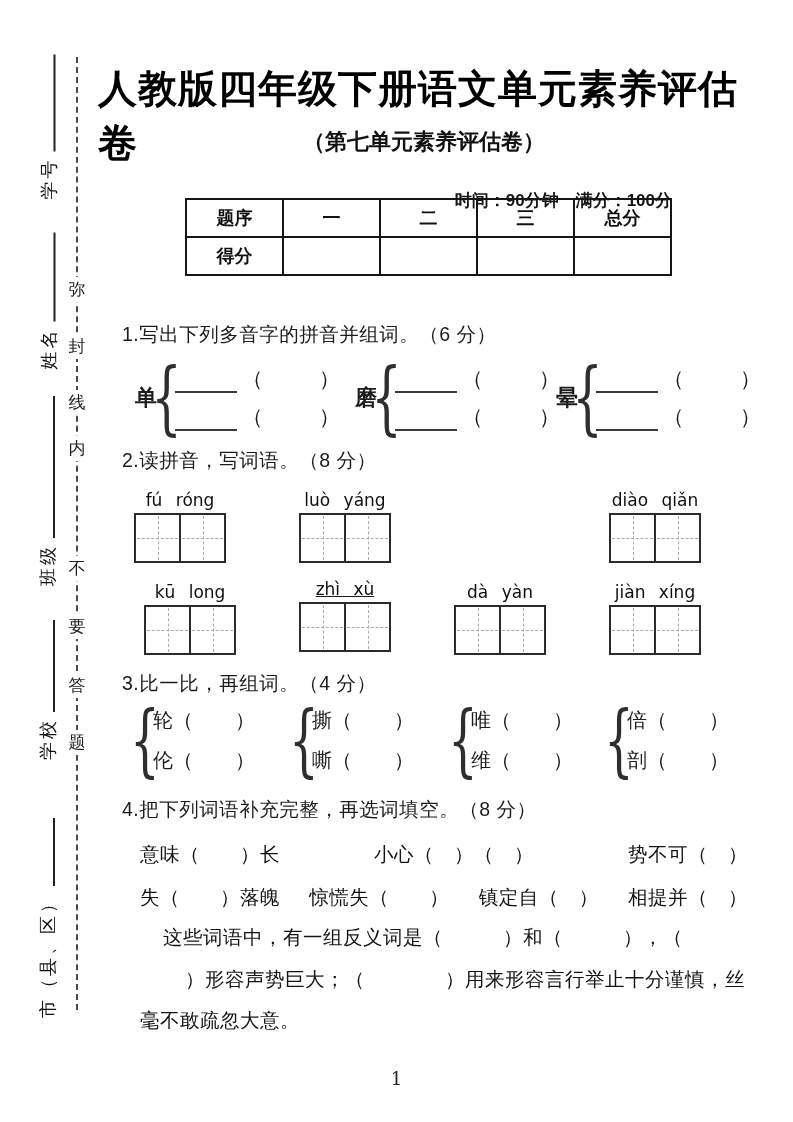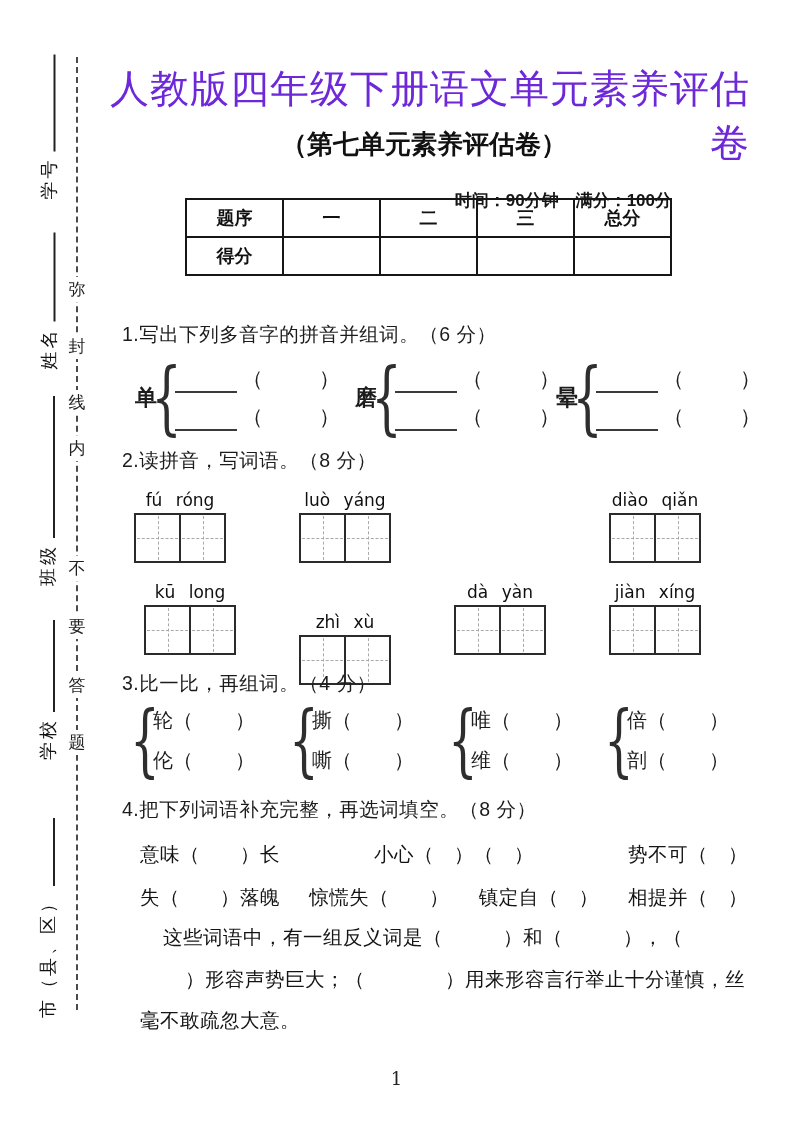--- a/index.html
+++ b/index.html
@@ -21,26 +21,26 @@
   }
   .seal-unit {
     position:absolute; height:26px; display:flex; align-items:center;
     transform:rotate(-90deg); white-space:nowrap;
     font-size:18px; letter-spacing:3px; color:#111;
   }
   .seal-unit .sl-line { border-bottom:2px solid #222; height:13px; margin-left:6px; flex:1; }
 
   
   .title {
-    position:absolute; left:98px; top:62px; width:652px; text-align:right;
-    font-size:39px; font-weight:400; letter-spacing:1px; color:#6d28d9;
+    position:absolute; left:98px; top:62px; width:652px; text-align:left;
+    font-size:39px; font-weight:700; letter-spacing:1px; color:#000000;
   }
   .subtitle {
     position:absolute; left:98px; top:127px; width:652px; text-align:center;
-    font-size:26px; font-weight:700; color:#111;
+    font-size:22px; font-weight:700; color:#111;
   }
   .exam-info {
     position:absolute; left:100px; top:169px; width:572px; text-align:right;
     font-size:17px; font-weight:600; color:#151515;margin-top:20px;
   }
 
   
   table.score {
     position:absolute; left:185px; top:198px; width:487px;
     border-collapse:collapse; table-layout:fixed;
@@ -258,21 +258,21 @@
       </div>
   </div>
 
   <div class="py-group" style="left:144px; top:582px;">
     <div class="py-label">kū long</div>
     <div class="tzg">
         <span class="tzg-cell"></span>
         <span class="tzg-cell"></span>
       </div>
   </div>
-  <div class="py-group" style="left:299px; top:612px;">
+  <div class="py-group" style="left:299px; top:579px;text-decoration:underline;">
     <div class="py-label">zhì xù</div>
     <div class="tzg">
         <span class="tzg-cell"></span>
         <span class="tzg-cell"></span>
       </div>
   </div>
   <div class="py-group" style="left:454px; top:582px;">
     <div class="py-label">dà yàn</div>
     <div class="tzg">
         <span class="tzg-cell"></span>

